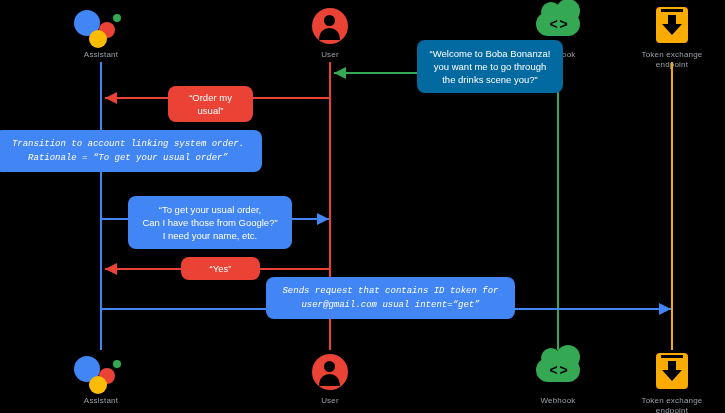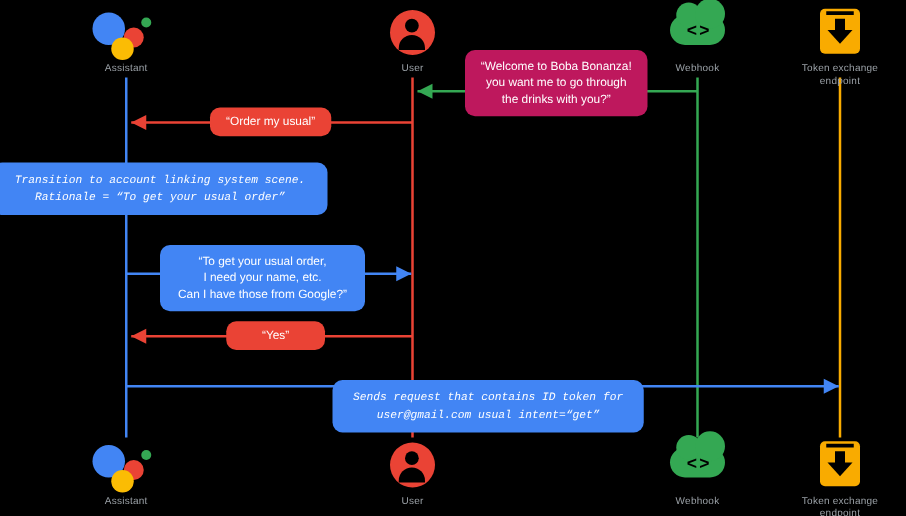--- a/index.html
+++ b/index.html
@@ -154,21 +154,21 @@
 
   
   .msg {
     position: absolute;
     border-radius: 8px;
     box-sizing: border-box;
     color: #FFFFFF;
     text-align: center;
     z-index: 5;
   }
-  .msg.green  { background: #be185d; }
+  .msg.green  { background: #0369a1; margin-left: 45px; }
   .msg.red    { background: #EA4335; }
   .msg.blue   { background: #4285F4; }
   .msg .line  { display: block; }
   .msg.speech {
     font-size: 9.5px;
     line-height: 13px;
     padding: 7px 10px;
   }
   .msg.mono {
     font-family: "Liberation Mono", monospace;
@@ -280,48 +280,48 @@
     </div>
     <div class="label">Token exchange
 endpoint</div>
   </div>
 
   <div class="arrow-line" style="left:334px; top:72px; width:224px; background:#34A853;"></div>
   <div class="arrow-head left" style="left:334px; top:67px; border-right:12px solid #34A853;"></div>
   <div class="msg green speech" style="left:372px; top:40px; width:146px;">
     <span class="line">“Welcome to Boba Bonanza!</span>
     <span class="line">you want me to go through</span>
-    <span class="line">the drinks with you?”</span>
+    <span class="line">the drinks scene you?”</span>
   </div>
 
   <div class="arrow-line" style="left:105px; top:97px; width:225px; background:#EA4335;"></div>
   <div class="arrow-head left" style="left:105px; top:92px; border-right:12px solid #EA4335;"></div>
-  <div class="msg red speech" style="left:168px; top:86px; width:97px; padding:5px 8px;">
+  <div class="msg red speech" style="left:168px; top:86px; width:85px; padding:5px 8px;">
     <span class="line">“Order my usual”</span>
   </div>
 
   <div class="msg blue mono" style="left:-6px; top:130px; width:268px;">
-    <span class="line">Transition to account linking system scene.</span>
+    <span class="line">Transition to account linking system order.</span>
     <span class="line">Rationale = “To get your usual order”</span>
   </div>
 
   <div class="arrow-line" style="left:101px; top:218px; width:228px; background:#4285F4;"></div>
   <div class="arrow-head right" style="left:317px; top:213px; border-left:12px solid #4285F4;"></div>
   <div class="msg blue speech" style="left:128px; top:196px; width:164px;">
     <span class="line">“To get your usual order,</span>
+    <span class="line">Can I have those from Google?”</span>
     <span class="line">I need your name, etc.</span>
-    <span class="line">Can I have those from Google?”</span>
   </div>
 
   <div class="arrow-line" style="left:105px; top:268px; width:225px; background:#EA4335;"></div>
   <div class="arrow-head left" style="left:105px; top:263px; border-right:12px solid #EA4335;"></div>
   <div class="msg red speech" style="left:181px; top:257px; width:79px; padding:5px 8px;">
     <span class="line">“Yes”</span>
   </div>
 
   <div class="arrow-line" style="left:101px; top:308px; width:570px; background:#4285F4;"></div>
   <div class="arrow-head right" style="left:659px; top:303px; border-left:12px solid #4285F4;"></div>
-  <div class="msg blue mono" style="left:266px; top:304px; width:249px;">
+  <div class="msg blue mono" style="left:266px; top:277px; width:249px;">
     <span class="line">Sends request that contains ID token for</span>
     <span class="line">user@gmail.com usual intent=“get”</span>
   </div>
 
 </div>
 
 </body></html>

